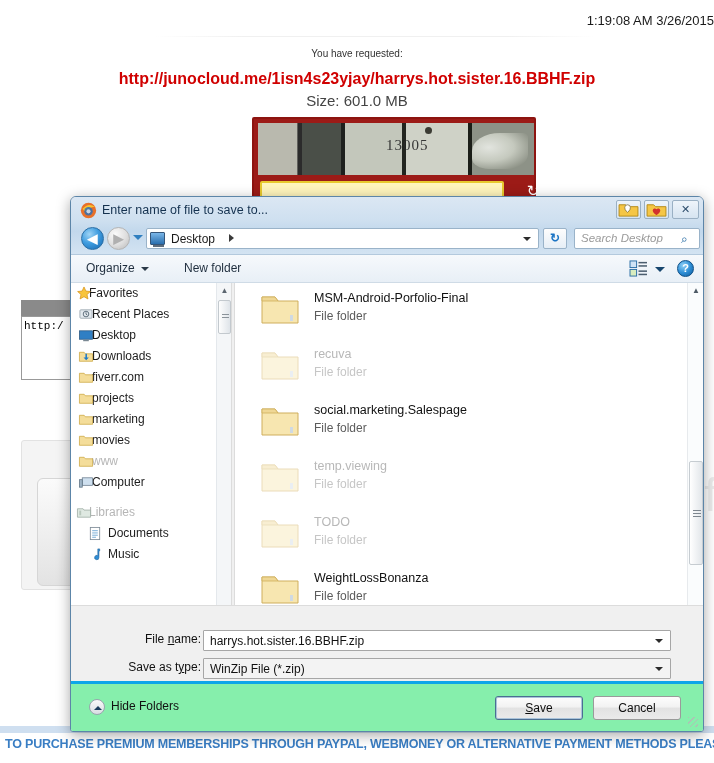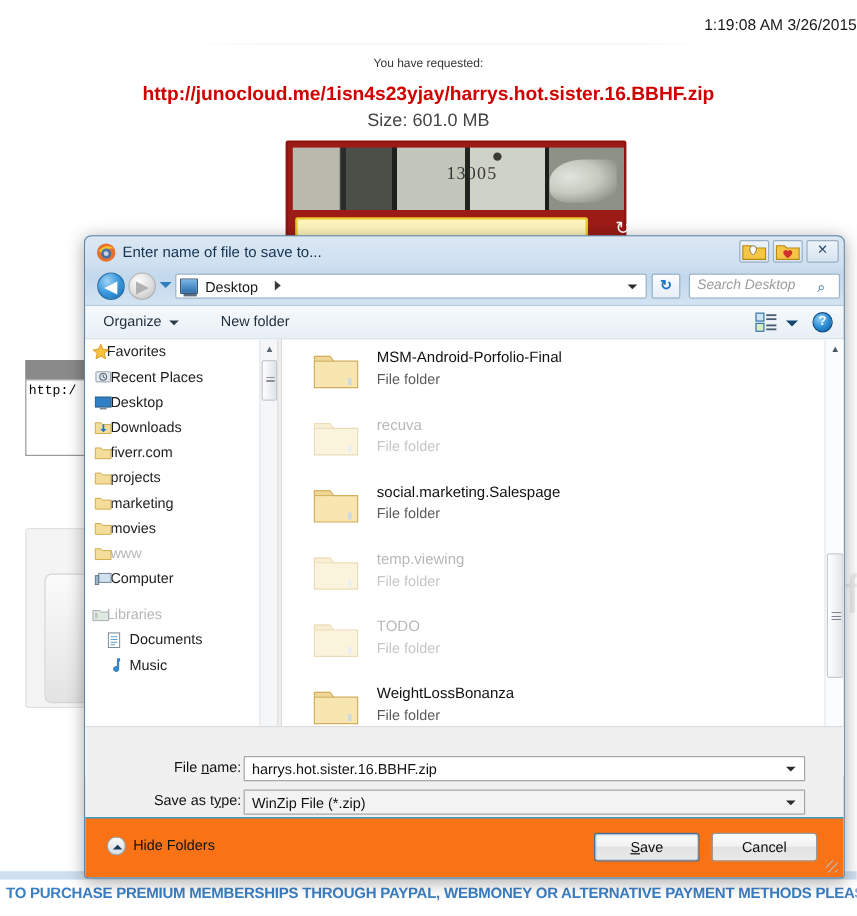--- a/index.html
+++ b/index.html
@@ -29,21 +29,21 @@
     position:absolute; top:70px; left:0; width:714px; text-align:center;
     font-size:16px; font-weight:bold; color:#d00000;
   }
   .pg-size {
     position:absolute; top:92px; left:0; width:714px; text-align:center;
     font-size:15px; color:#444;
   }
 
   
   .captcha-box {
-    position:absolute; left:238px; top:117px; width:284px; height:84px;
+    position:absolute; left:252px; top:117px; width:284px; height:84px;
     background:#9c1b17; border:2px solid #8d1410; border-radius:2px;
   }
   .captcha-img {
     position:absolute; left:4px; top:4px; width:276px; height:52px;
     background:
       linear-gradient(to right,
         #b9b9ae 0%, #b9b9ae 14%,
         #2b2b2b 14.5%, #2b2b2b 16%,
         #4a4f48 16%, #4a4f48 30%,
         #1d201d 30%, #1d201d 31.5%,
@@ -373,21 +373,21 @@
     position:absolute; right:7px; top:8px; width:0; height:0;
     border-left:4px solid transparent; border-right:4px solid transparent;
     border-top:4px solid #2b2b2b;
   }
   #filename-combo { left:132px; top:24px; width:468px; }
   #savetype-combo { left:132px; top:52px; width:468px; }
 
   
   .dlg-footer {
     position:absolute; left:0; bottom:0; width:100%; height:50px;
-    background:#f97316; border-top:1px solid #0ea5e9;
+    background:#86efac; border-top:3px solid #0ea5e9;
   }
   .hide-folders {
     position:absolute; left:18px; top:15px; font-size:12px; color:#111;
     padding-left:22px;
   }
   .hf-circle {
     position:absolute; left:0; top:0; width:16px; height:16px; border-radius:50%;
     background:linear-gradient(to bottom,#fafafa,#d8dde2);
     border:1px solid #9aa4ae;
   }

